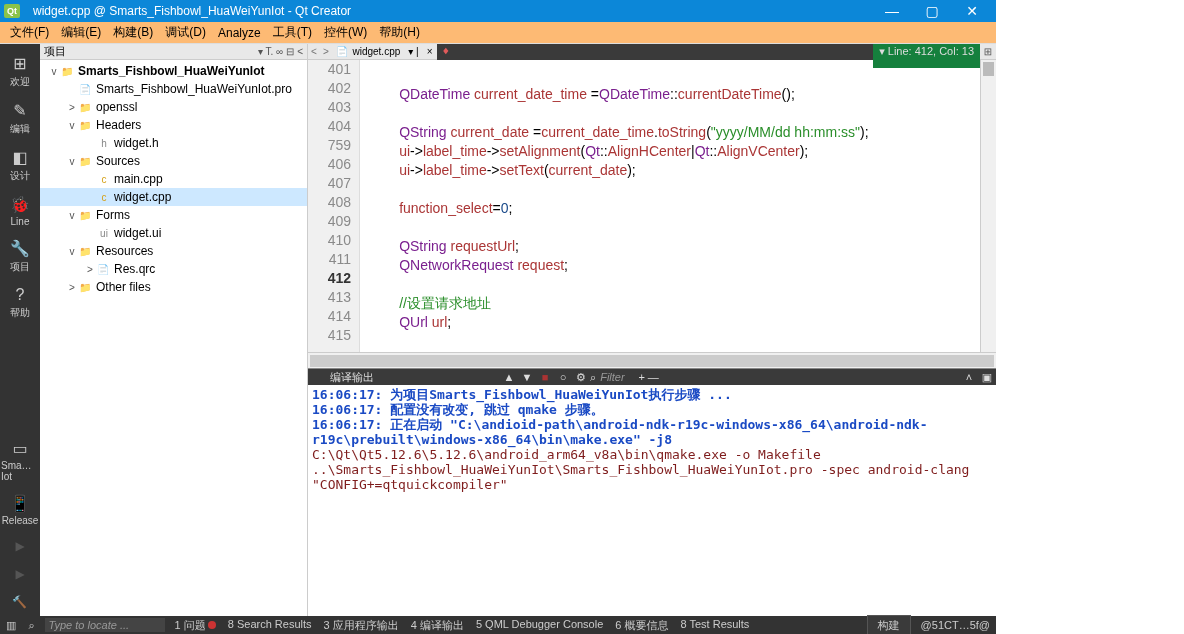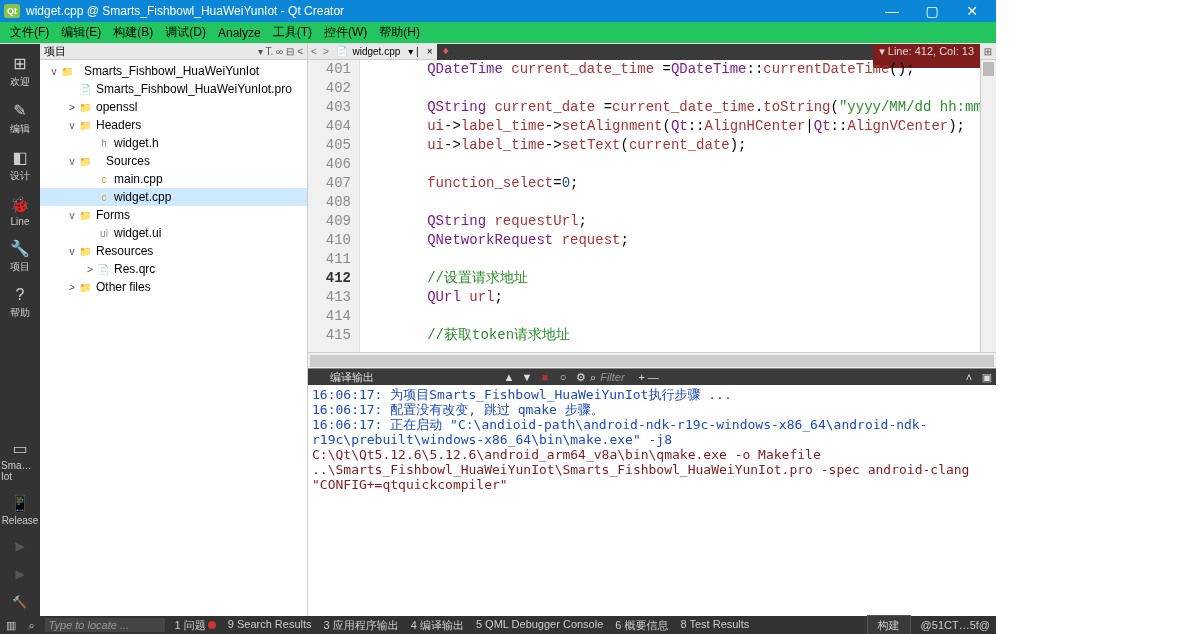--- a/index.html
+++ b/index.html
@@ -1,22 +1,22 @@
 <!DOCTYPE html>
 <html><head>
 <meta charset="utf-8">
 <style>
 * { margin: 0; padding: 0; box-sizing: border-box; }
 body { font-family: "Segoe UI", Arial, sans-serif; font-size: 12px; background: #fff; overflow: hidden; }
 .window { width: 996px; height: 634px; display: flex; flex-direction: column; border-radius: 23px; }
 .titlebar { height: 22px; background: #0c87d8; color: #fff; display: flex; align-items: center; padding: 0 4px; }
 .titlebar .logo { width: 16px; height: 14px; background: #8bc34a; border-radius: 2px; margin-right: 6px; display: flex; align-items: center; justify-content: center; font-size: 9px; font-weight: bold; }
-.titlebar .title { flex: 1; font-size: 12px; }
+.titlebar .title { flex: 1; font-size: 12px; margin-left: 7px; }
 .titlebar .winbtn { width: 40px; height: 22px; display: flex; align-items: center; justify-content: center; cursor: pointer; font-size: 14px; }
-.menubar { height: 22px; background: #22c55e; display: flex; align-items: center; padding: 0 4px; border-bottom: 1px solid #ddd; }
+.menubar { height: 22px; background: #fdba74; display: flex; align-items: center; padding: 0 4px; border-bottom: 1px solid #ddd; }
 .menubar .mitem { padding: 2px 6px; cursor: pointer; font-size: 12px; }
 .content { flex: 1; display: flex; overflow: hidden; }
 .leftbar { width: 40px; background: #333; color: #ccc; display: flex; flex-direction: column; align-items: center; padding-top: 4px; }
 .leftbar .lbitem { width: 38px; padding: 6px 0; display: flex; flex-direction: column; align-items: center; cursor: pointer; font-size: 10px; }
 .leftbar .lbicon { font-size: 16px; margin-bottom: 2px; }
 .leftbar .spacer { flex: 1; }
 .leftbar .runbtn { width: 38px; height: 28px; display: flex; align-items: center; justify-content: center; cursor: pointer; }
 .midpanel { width: 268px; background: #fff; border-right: 1px solid #ccc; display: flex; flex-direction: column; }
 .midheader { height: 16px; background: #e8e8e8; border-bottom: 1px solid #ccc; display: flex; align-items: center; padding: 0 4px; font-size: 11px; }
 .midheader .mhtitle { flex: 1; }
@@ -32,45 +32,45 @@
 .tree .file-c { color: #d4a017; }
 .tree .file-u { color: #888; }
 .tree .file-q { color: #888; }
 .editor-area { flex: 1; display: flex; flex-direction: column; overflow: hidden; }
 .ed-toolbar { height: 16px; background: #e8e8e8; border-bottom: 1px solid #ccc; display: flex; align-items: center; font-size: 10px; }
 .ed-toolbar .tbsep { width: 12px; text-align: center; color: #777; }
 .ed-toolbar .tbfile { display: flex; align-items: center; padding: 0 4px; }
 .ed-toolbar .tbclose { padding: 0 4px; cursor: pointer; }
 .ed-toolbar .tbbreadcrumb { flex: 1; background: #3a3a3a; color: #ddd; height: 16px; display: flex; align-items: center; padding: 0 6px; font-family: Consolas, monospace; font-size: 11px; }
 .ed-toolbar .tbred { color: #e05a5a; margin-right: 4px; }
-.ed-toolbar .tbline { background: #7f1d1d; color: #ddd; padding: 16px 6px; height: 16px; display: flex; align-items: center; font-size: 11px; }
-.code { flex: 1; display: flex; font-family: Liberation Mono, monospace; font-size: 14px; overflow: hidden; position: relative; }
+.ed-toolbar .tbline { background: #15803d; color: #ddd; padding: 16px 6px; height: 16px; display: flex; align-items: center; font-size: 11px; }
+.code { flex: 1; display: flex; font-family: Liberation Sans, sans-serif; font-size: 14px; overflow: hidden; position: relative; }
 .gutter { width: 52px; background: #f0f0f0; border-right: 1px solid #ddd; text-align: right; padding-right: 8px; color: #8a8a8a; line-height: 19px; }
 .gutter .gl { height: 19px; }
 .gutter .gl.active { font-weight: bold; color: #333; }
-.codetext { flex: 1; line-height: 19px; white-space: pre; overflow: hidden; }
+.codetext { flex: 1; padding-left: 8px; line-height: 19px; white-space: pre; overflow: hidden; margin-top: 25px; }
 .codetext .cl { height: 19px; }
 .vscroll { width: 16px; background: #f0f0f0; border-left: 1px solid #ccc; position: relative; }
 .vscroll .thumb { position: absolute; top: 2px; left: 2px; right: 2px; height: 14px; background: #bbb; }
 .hscroll { height: 16px; background: #f0f0f0; border-top: 1px solid #ccc; display: flex; }
 .hscroll .hthumb { width: 720px; height: 12px; background: #ccc; margin: 2px; }
 .typ { color: #7a1f8e; }
 .str { color: #2a8e2a; }
 .cmt { color: #2a8e2a; }
 .id { color: #aa3535; }
 .num { color: #1a4a8a; }
 .output { height: 248px; display: flex; flex-direction: column; border-top: 1px solid #888; }
 .out-toolbar { height: 16px; background: #3a3a3a; color: #ddd; display: flex; align-items: center; font-size: 11px; padding-left: 16px; }
 .out-toolbar .otlabel { padding: 0 6px; }
 .out-toolbar .otspacer { width: 120px; }
 .out-toolbar .otbtn { width: 18px; text-align: center; cursor: pointer; }
 .out-toolbar .otfilter { flex: 1; color: #999; font-style: italic; padding: 0 4px; }
 .out-toolbar .otsearch { display: flex; align-items: center; }
 .out-text { flex: 1; background: #fff; padding: 2px 4px; font-family: Consolas, monospace; font-size: 13px; line-height: 15px; white-space: pre-wrap; }
-.out-text .ob { color: #1a4ac4; font-weight: normal; }
+.out-text .ob { color: #1a4ac4; font-weight: bold; }
 .out-text .on { color: #7f1d1d; }
 .statusbar { height: 18px; background: #333; color: #ccc; display: flex; align-items: center; font-size: 11px; }
 .statusbar .sbitem { padding: 0 6px; cursor: pointer; white-space: nowrap; }
 .statusbar .sbsearch { width: 120px; background: #444; color: #999; padding: 1px 4px; font-style: italic; margin: 0 4px; }
 .statusbar .sbspacer { flex: 1; }
 .statusbar .sbbuild { background: #3a3a3a; padding: 2px 10px; margin-right: 4px; border: 1px solid #555; }
 </style>
 </head>
 <body>
 
@@ -138,21 +138,21 @@
 
     <div class="midpanel">
       <div class="midheader">
         <span class="mhtitle">项目</span>
         <span class="mhsmall">▾ T. ∞ ⊟ &lt;</span>
       </div>
       <div class="tree" id="tree">
           <div class="tnode" style="padding-left: 8px;">
             <span class="texp">v</span>
             <span class="ticon fold-g">📁</span>
-            <span style="font-weight:normal;margin-left:8px">Smarts_Fishbowl_HuaWeiYunIot</span>
+            <span style="font-weight:bold;margin-left:2px">Smarts_Fishbowl_HuaWeiYunIot</span>
           </div>
           <div class="tnode" style="padding-left: 26px;">
             <span class="texp"></span>
             <span class="ticon file-q">📄</span>
             <span style="margin-left:2px">Smarts_Fishbowl_HuaWeiYunIot.pro</span>
           </div>
           <div class="tnode" style="padding-left: 26px;">
             <span class="texp">&gt;</span>
             <span class="ticon fold-b">📁</span>
             <span style="margin-left:2px">openssl</span>
@@ -163,21 +163,21 @@
             <span style="margin-left:2px">Headers</span>
           </div>
           <div class="tnode" style="padding-left: 44px;">
             <span class="texp"></span>
             <span class="ticon file-h">h</span>
             <span style="margin-left:2px">widget.h</span>
           </div>
           <div class="tnode" style="padding-left: 26px;">
             <span class="texp">v</span>
             <span class="ticon fold-g">📁</span>
-            <span style="margin-left:12px">Sources</span>
+            <span style="margin-left:2px">Sources</span>
           </div>
           <div class="tnode" style="padding-left: 44px;">
             <span class="texp"></span>
             <span class="ticon file-c">c</span>
             <span style="margin-left:2px">main.cpp</span>
           </div>
           <div class="tnode sel" style="padding-left: 44px;">
             <span class="texp"></span>
             <span class="ticon file-c">c</span>
             <span style="margin-left:2px">widget.cpp</span>
@@ -226,21 +226,21 @@
         <div class="tbline">▾ Line: 412, Col: 13</div>
         <div style="width:16px;text-align:center;color:#555">⊞</div>
       </div>
 
       <div class="code">
         <div class="gutter" id="gutter">
             <div class="gl">401</div>
             <div class="gl">402</div>
             <div class="gl">403</div>
             <div class="gl">404</div>
-            <div class="gl">405</div>
+            <div class="gl">759</div>
             <div class="gl">406</div>
             <div class="gl">407</div>
             <div class="gl">408</div>
             <div class="gl">409</div>
             <div class="gl">410</div>
             <div class="gl">411</div>
             <div class="gl active">412</div>
             <div class="gl">413</div>
             <div class="gl">414</div>
             <div class="gl">415</div>
@@ -277,21 +277,21 @@
     </div>
 
   </div>
 
   <div class="statusbar">
     <span class="sbitem">▥</span>
     <span class="sbitem">⌕</span>
     <span class="sbsearch">Type to locate ...</span>
     <span id="statustabs" style="display:flex">
         <span class="sbitem">1 问题<span style="display:inline-block;width:8px;height:8px;background:#c33;border-radius:50%;margin-left:2px"></span></span>
-        <span class="sbitem">9 Search Results</span>
+        <span class="sbitem">8 Search Results</span>
         <span class="sbitem">3 应用程序输出</span>
         <span class="sbitem">4 编译输出</span>
         <span class="sbitem">5 QML Debugger Console</span>
         <span class="sbitem">6 概要信息</span>
         <span class="sbitem">8 Test Results</span>
       </span>
     <span class="sbspacer"></span>
     <span class="sbbuild">构建</span>
     <span class="sbitem">@51CT…5f@</span>
   </div>

